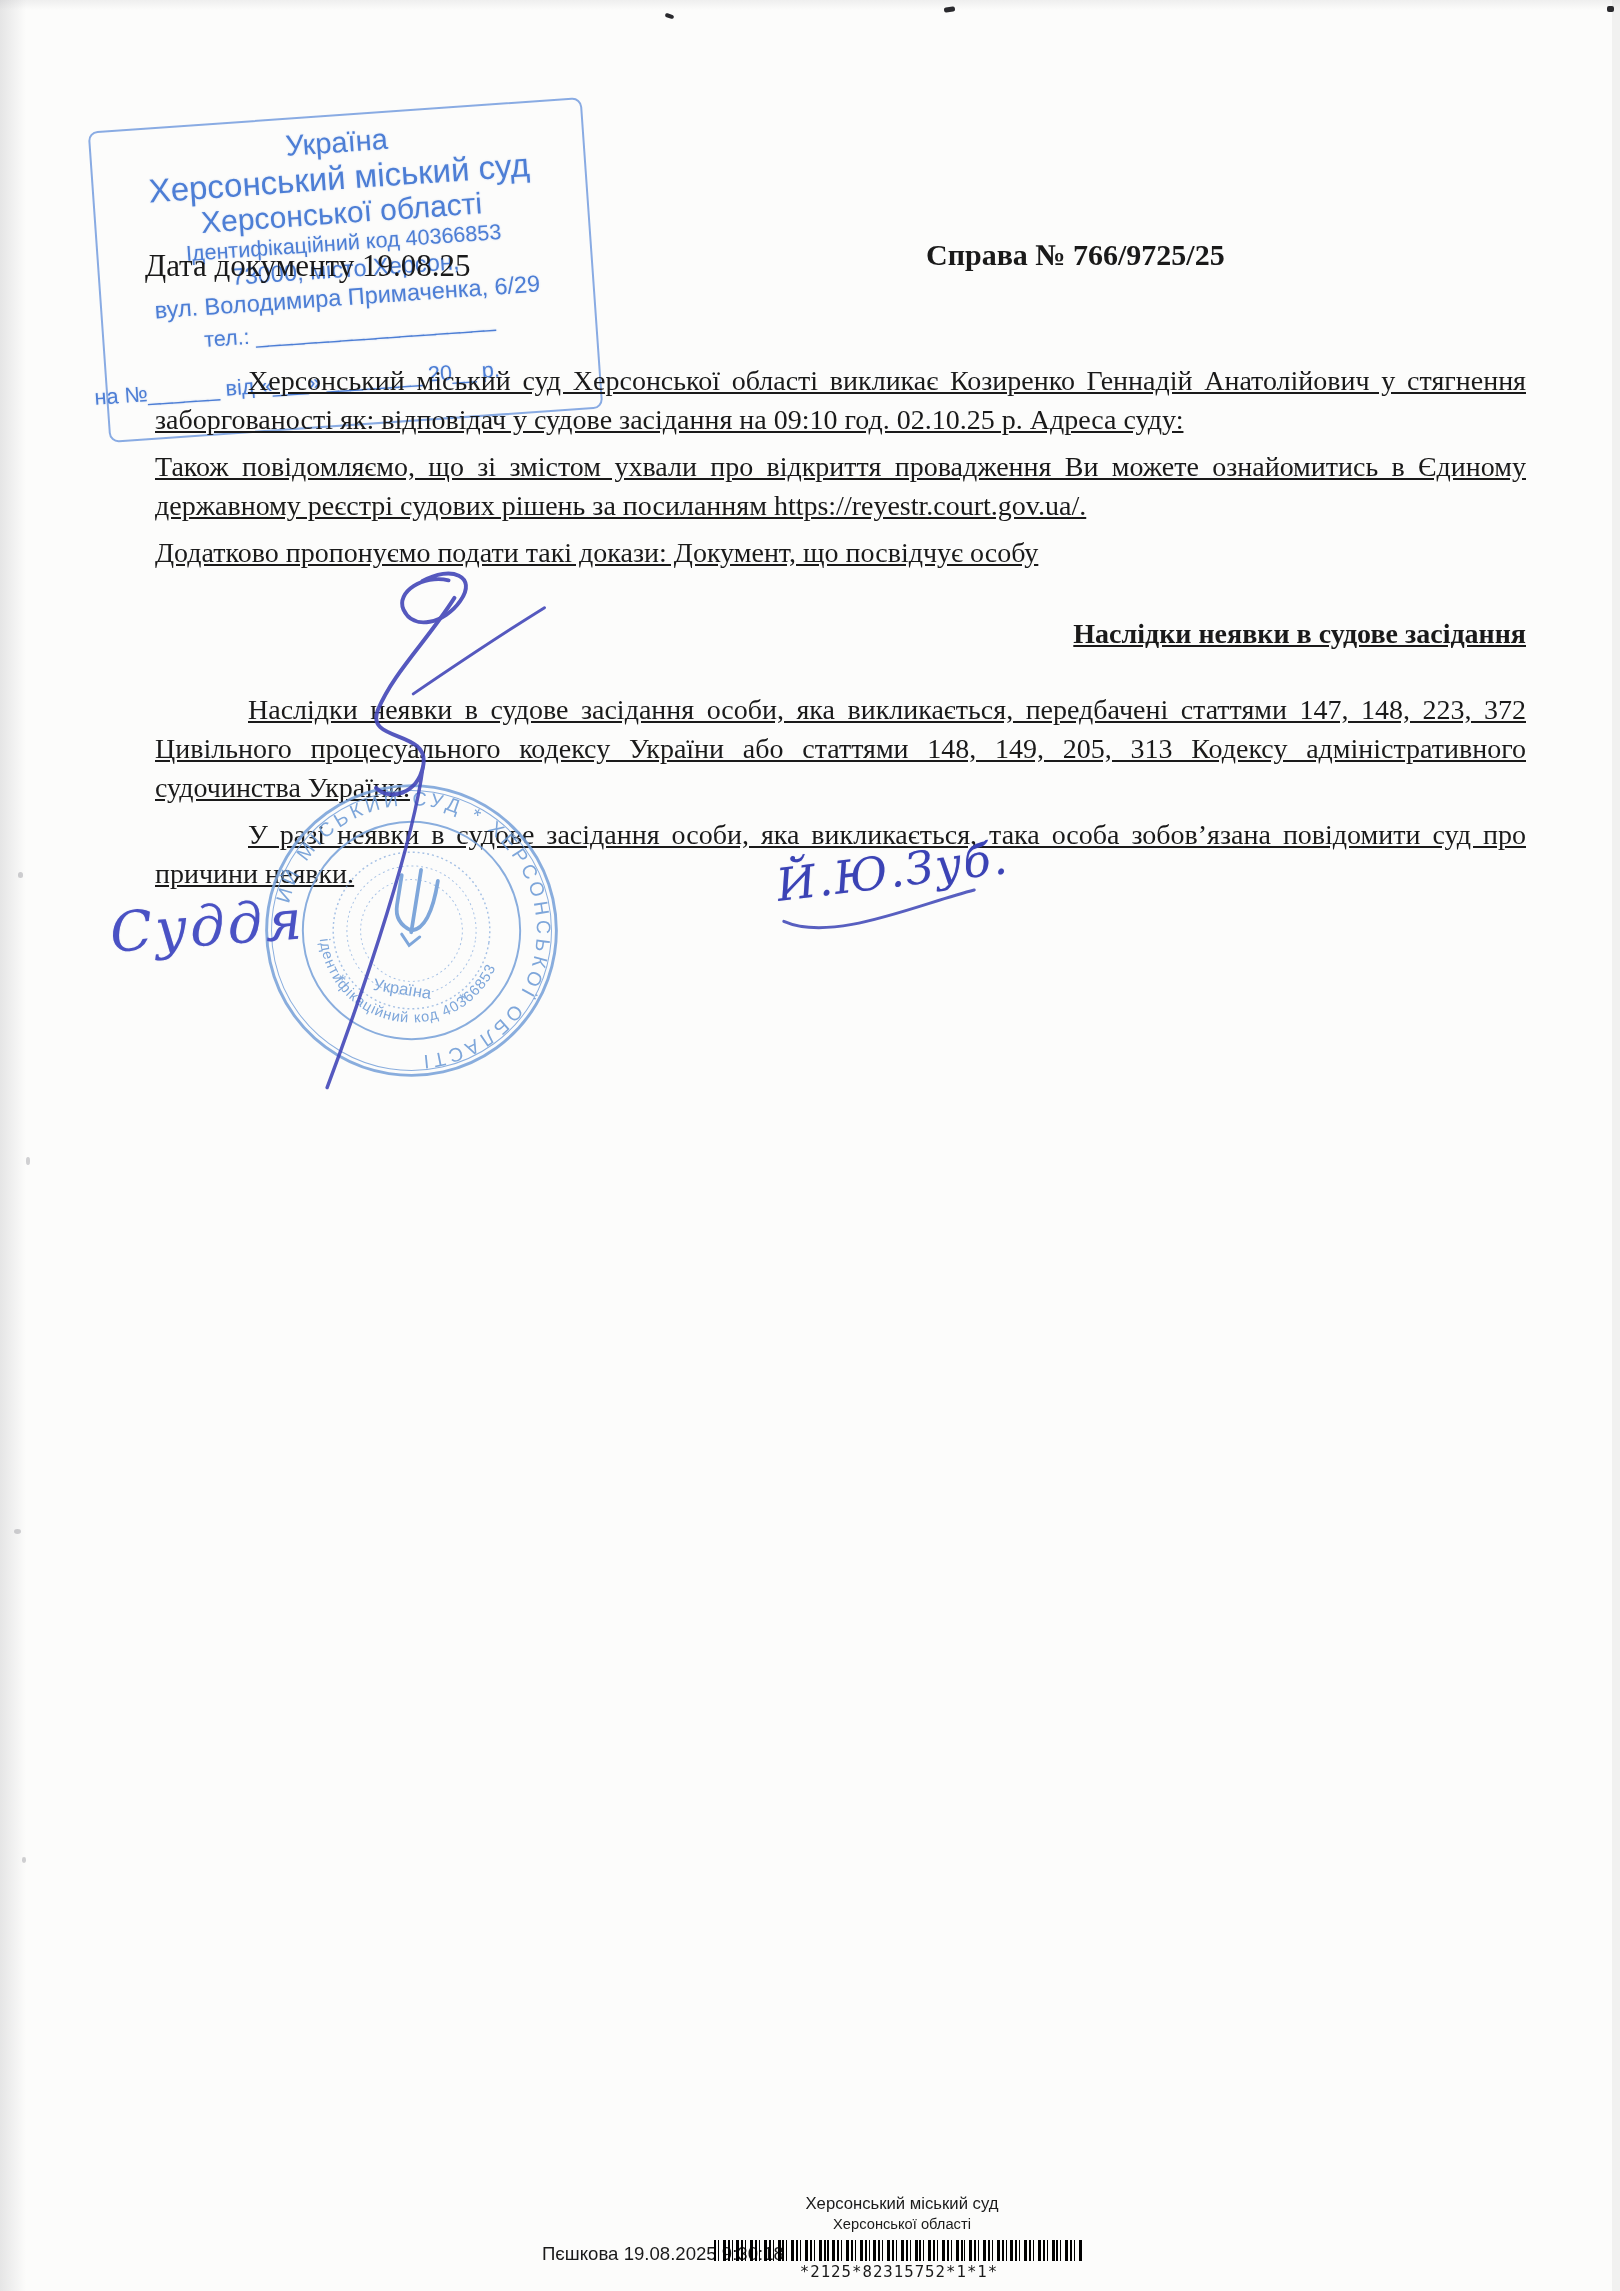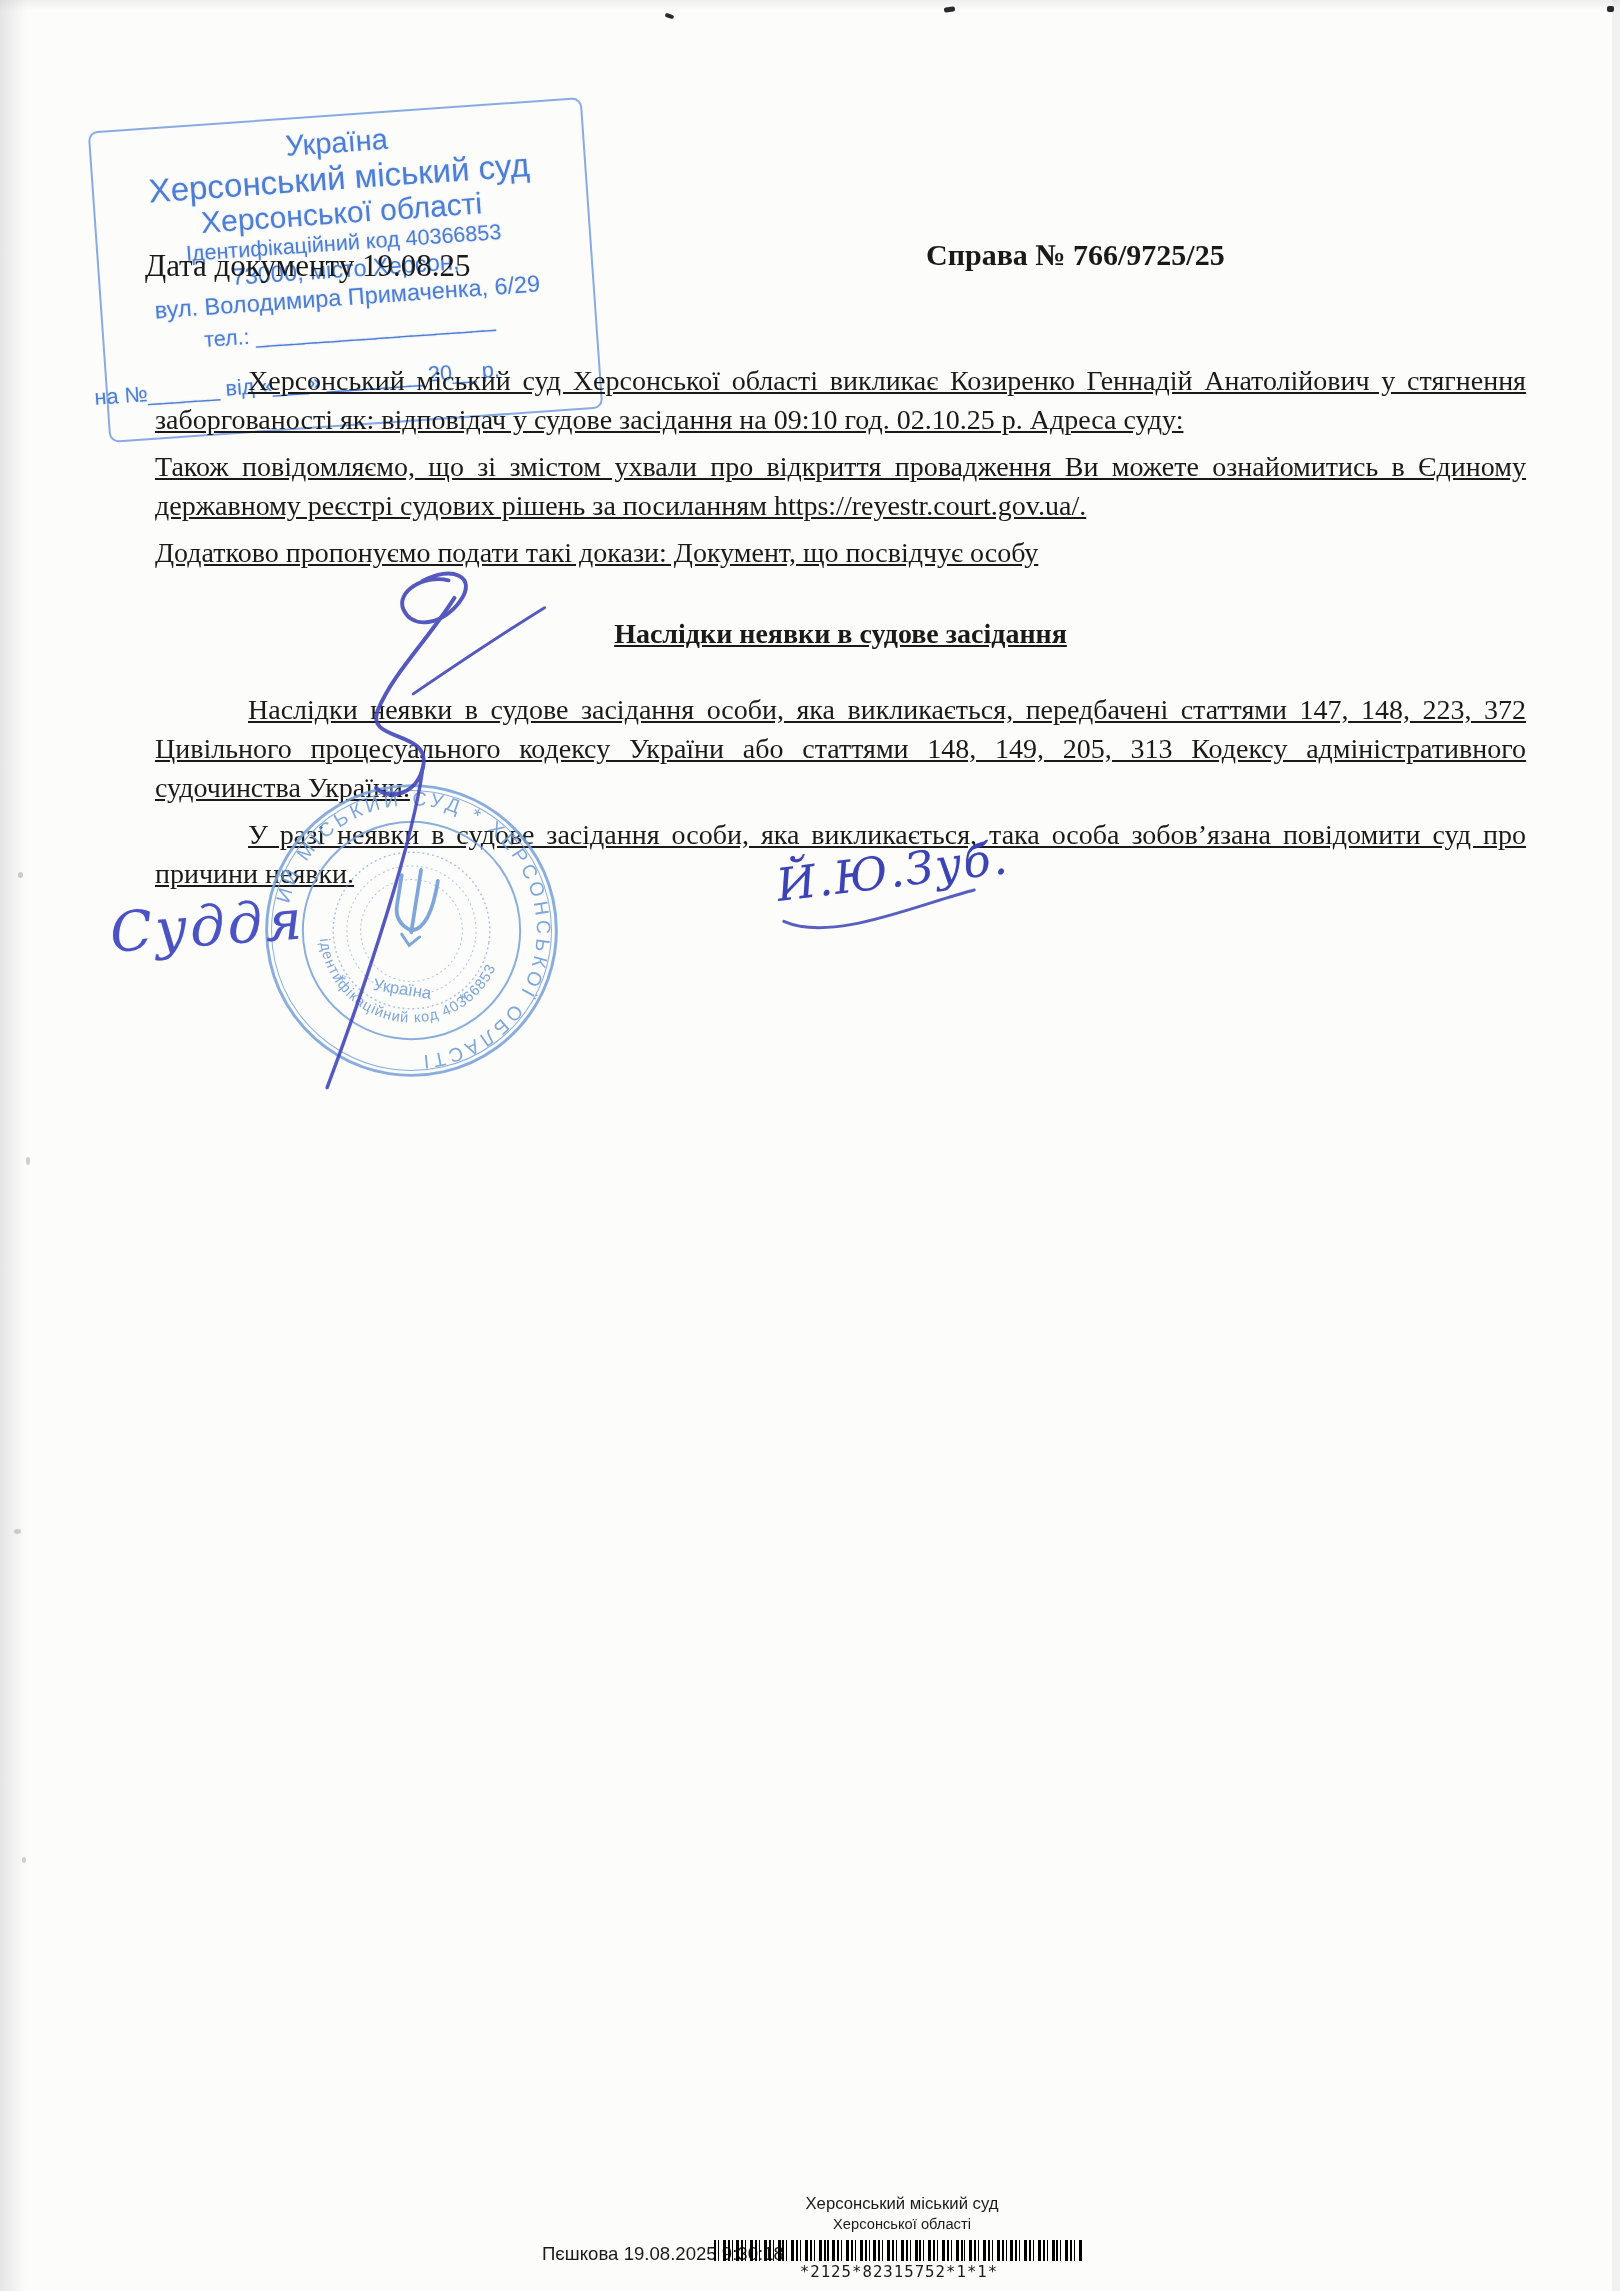--- a/index.html
+++ b/index.html
@@ -59,21 +59,21 @@
   }
 
   
   .bodytext{
     position:absolute;left:147px;top:353px;width:1387px;
     font-size:28px;line-height:39px;text-align:justify;z-index:2;
   }
   .bodytext p{margin:8px;text-decoration:underline;}
   .indent{text-indent:93px;}
   .heading{
-    text-align:center;font-weight:bold;margin-top:42px !important;
+    text-align:right;font-weight:bold;margin-top:42px !important;
   }
   .after-heading{margin-top:37px !important;}
 
   
   .hw{
     position:absolute;color:#4a52c4;
     font-family:"DejaVu Serif", serif;font-style:italic;
     z-index:4;text-shadow:0 0 1px rgba(74,82,196,.4);
   }
   .hw-judge{left:110px;top:894px;font-size:55px;transform:rotate(-4deg);letter-spacing:2.9px;}

